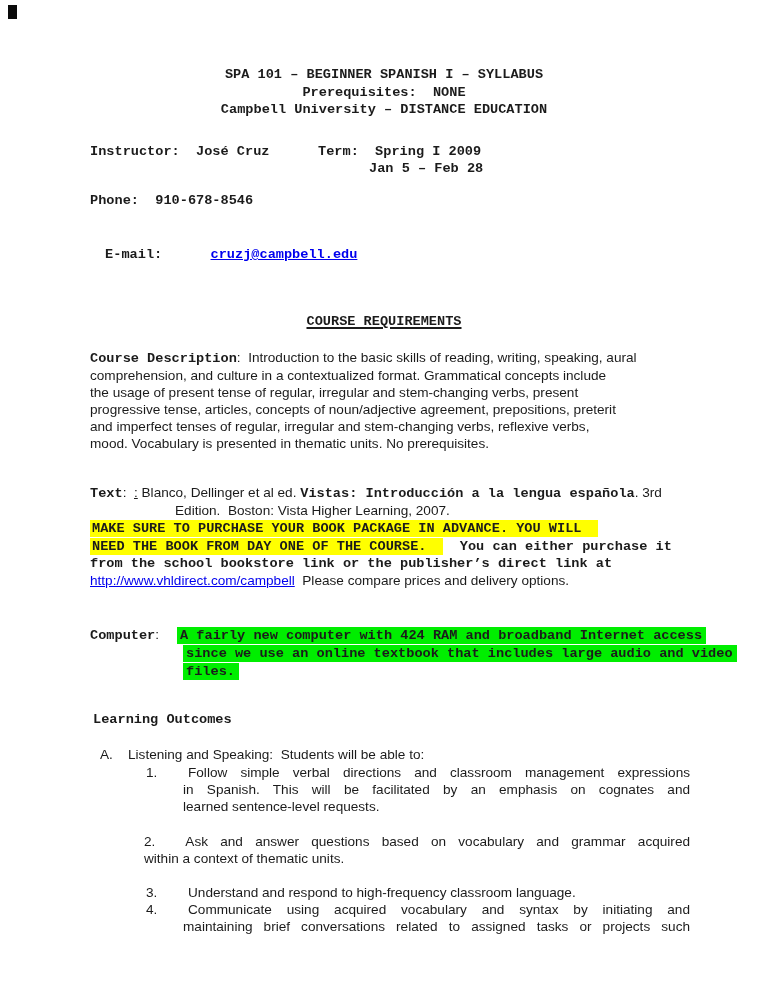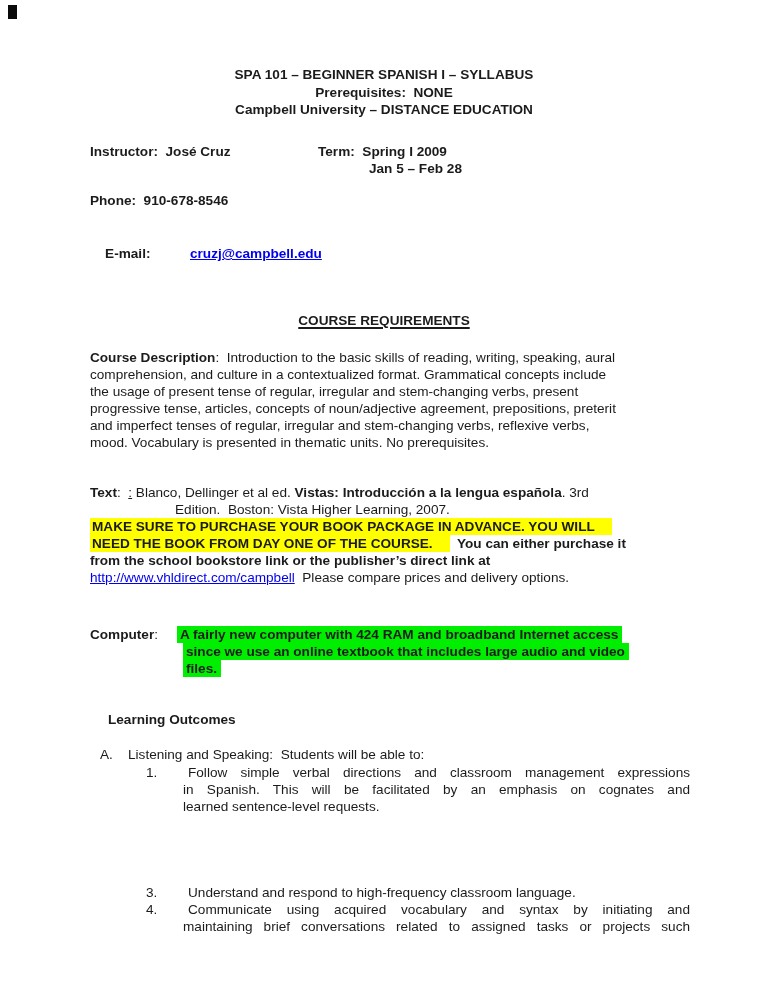--- a/index.html
+++ b/index.html
@@ -13,21 +13,21 @@
     position:relative;
     width:768px;height:994px;
     background:#ffffff;
     font-family:"Liberation Sans","DejaVu Sans",sans-serif;
     font-size:13.6px;
     line-height:17px;
     color:#1b1b1b;
     overflow:hidden;
   }
   .abs{position:absolute;}
-  .b{font-weight:bold;}
+  .b{font-weight:bold;font-family:Liberation Mono, monospace;}
   .center{text-align:center;width:768px;left:0;}
   .line{white-space:pre;}
   .u{text-decoration:underline;}
   .title-underline{text-decoration:underline;text-decoration-thickness:1.5px;text-underline-offset:2px;}
   .hl-y{background:var(--highlight-yellow);padding:1px 17px 1px 2px;}
   .hl-g{background:var(--highlight-green);padding:1px 4px 1px 3px;}
   a.doc-link{color:var(--link-blue);text-decoration:underline;cursor:pointer;}
   a.doc-link.b{font-weight:bold;margin-left:32px;}
   .doc-header{top:66px;line-height:17.6px;}
   .jl{text-align:justify;text-align-last:justify;white-space:normal;}
@@ -91,36 +91,40 @@
 
   <div class="abs computer-row" style="top:626px;left:90px;width:612px;">
     <div class="label-col"><span class="b">Computer</span><span>:  </span></div>
     <div class="green-lines">
       <div class="gl"><span class="hl-g b">A fairly new computer with 424 RAM and broadband Internet access</span></div>
       <div class="gl ind"><span class="hl-g b">since we use an online textbook that includes large audio and video</span></div>
       <div class="gl ind"><span class="hl-g b">files.</span></div>
     </div>
   </div>
 
-  <div class="abs line b" style="top:711px;left:92px;padding-left:16px;">Learning Outcomes</div>
+  <div class="abs line b" style="top:711px;left:77px;padding-left:16px;">Learning Outcomes</div>
 
   <div class="abs" style="top:746px;left:100px;display:flex;">
     <div style="width:28px;flex:0 0 28px;">A.</div>
     <div class="line">Listening and Speaking:  Students will be able to:</div>
   </div>
 
   <div class="abs item" style="top:764px;left:146px;">
     <div class="num">1.</div>
     <div class="lines">
       <div class="jl first-indent">Follow simple verbal directions and classroom management expressions</div>
       <div class="jl">in Spanish.  This will be facilitated by  an emphasis on cognates and</div>
       <div class="line">learned sentence-level requests.</div>
     </div>
   </div>
 
+  <div class="abs" style="top:833px;left:144px;width:546px;">
+    <div class="jl"><span>2.</span><span class="tab"></span><span>Ask and answer questions based on vocabulary and grammar acquired</span></div>
+    <div class="line">within a context of thematic units.</div>
+  </div>
 
   <div class="abs item" style="top:884px;left:146px;">
     <div class="num">3.</div>
     <div class="lines">
       <div class="line first-indent">Understand and respond to high-frequency classroom language.</div>
     </div>
   </div>
 
   <div class="abs item" style="top:901px;left:146px;">
     <div class="num">4.</div>

